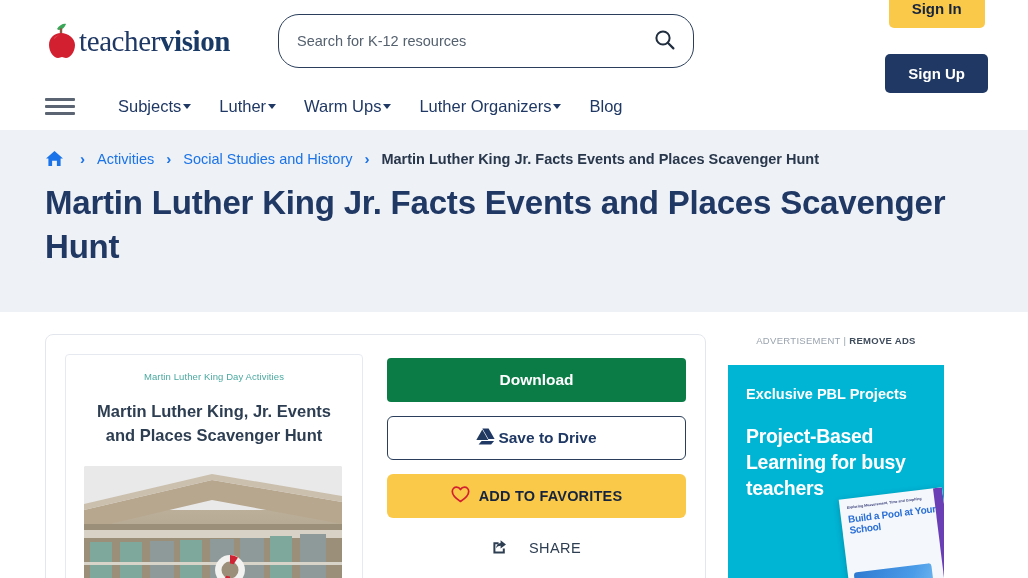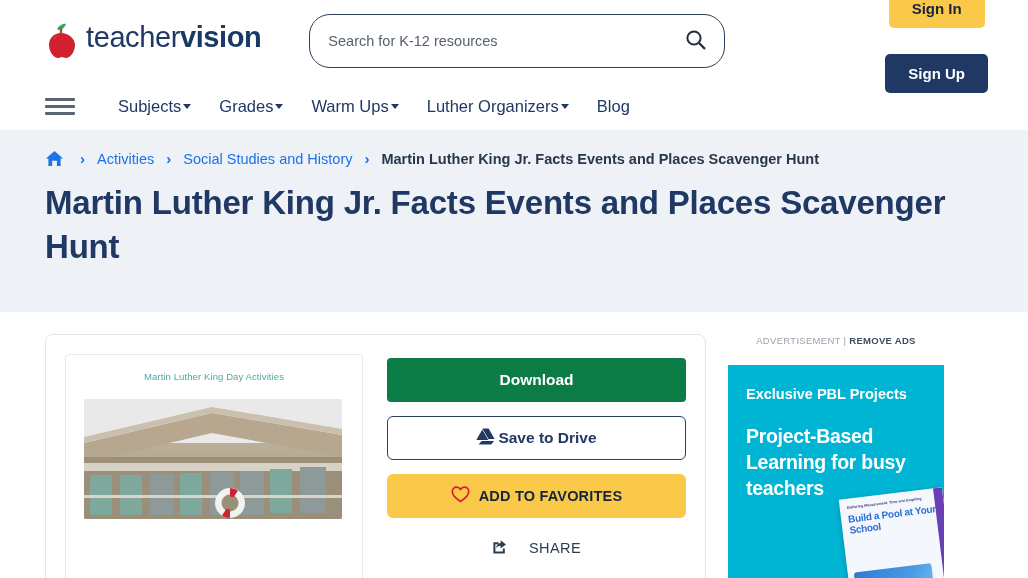--- a/index.html
+++ b/index.html
@@ -13,21 +13,21 @@
   body { position: relative; }
 
   
   .header {
     height: 82px;
     display: flex;
     align-items: center;
     padding: 0 40px 0 45px;
     background: #ffffff;
   }
-  .logo { display: flex; align-items: flex-start; gap: 7px; cursor: pointer; }
+  .logo { display: flex; align-items: center; cursor: pointer; font-family: Liberation Serif, serif; }
   .apple-icon { width: 34px; height: 36px; position: relative; flex: none; }
   .logo-text {
     font-size: 29px; color: #1f3864; letter-spacing: -0.4px;
     line-height: 1; white-space: nowrap;
   }
   .logo-text .lt-light { font-weight: 300; color: #1f3864; }
   .logo-text .lt-bold { font-weight: 700; color: #1a3a66; }
 
   .search-wrap {
     margin-left: 48px;
@@ -259,21 +259,21 @@
     <span></span>
     <span></span>
     <span></span>
   </div>
 
   <div class="nav-item">
     <span>Subjects</span>
     <i class="caret"></i>
   </div>
   <div class="nav-item">
-    <span>Grades</span>
+    <span>Luther</span>
     <i class="caret"></i>
   </div>
   <div class="nav-item">
     <span>Warm Ups</span>
     <i class="caret"></i>
   </div>
   <div class="nav-item">
     <span>Luther Organizers</span>
     <i class="caret"></i>
   </div>
@@ -300,20 +300,21 @@
 
   <h1 class="page-title">Martin Luther King Jr. Facts Events and Places Scavenger Hunt</h1>
 </div>
 
 <div class="content">
 
   <div class="resource-card">
 
     <div class="preview-pane">
       <div class="preview-eyebrow">Martin Luther King Day Activities</div>
+      <div class="preview-title">Martin Luther King, Jr. Events and Places Scavenger Hunt</div>
       <div class="preview-photo">
         <svg width="258" height="120" viewBox="0 0 258 120">
           <rect x="0" y="0" width="258" height="44" fill="#e9e9ea"></rect>
           <polygon points="0,44 128,14 258,36 258,58 128,34 0,64" fill="#b5a punct" style="fill:#b7a78f"></polygon>
           <polygon points="0,44 128,14 258,36 258,30 128,8 0,38" fill="#cbc0ae"></polygon>
           <rect x="0" y="58" width="258" height="62" fill="#9c8f79"></rect>
           <rect x="0" y="64" width="258" height="8" fill="#d8d2c6"></rect>
           <g fill="#7ea89b">
             <rect x="6" y="76" width="22" height="40"></rect>
               <rect x="36" y="76" width="22" height="40"></rect>

